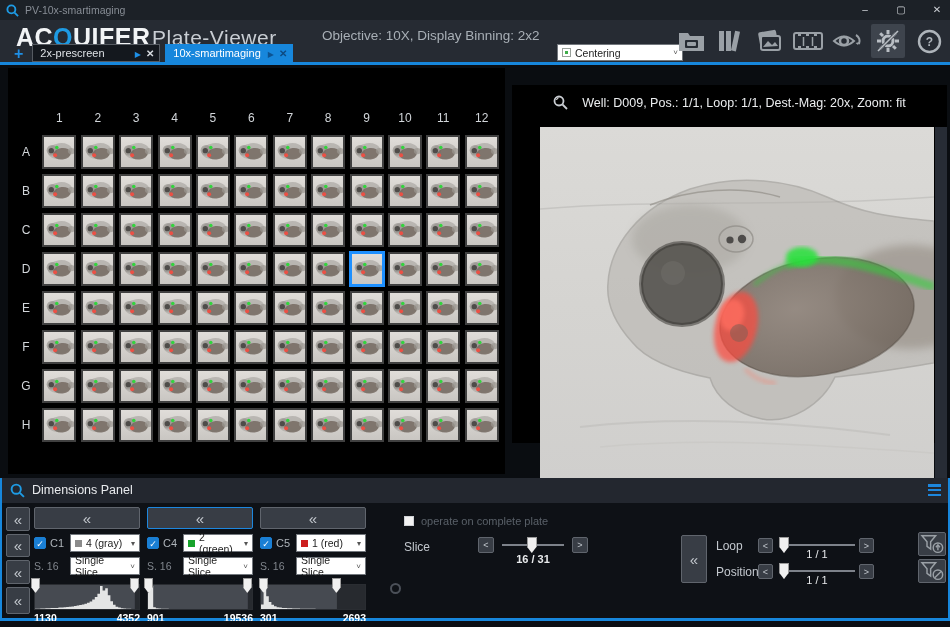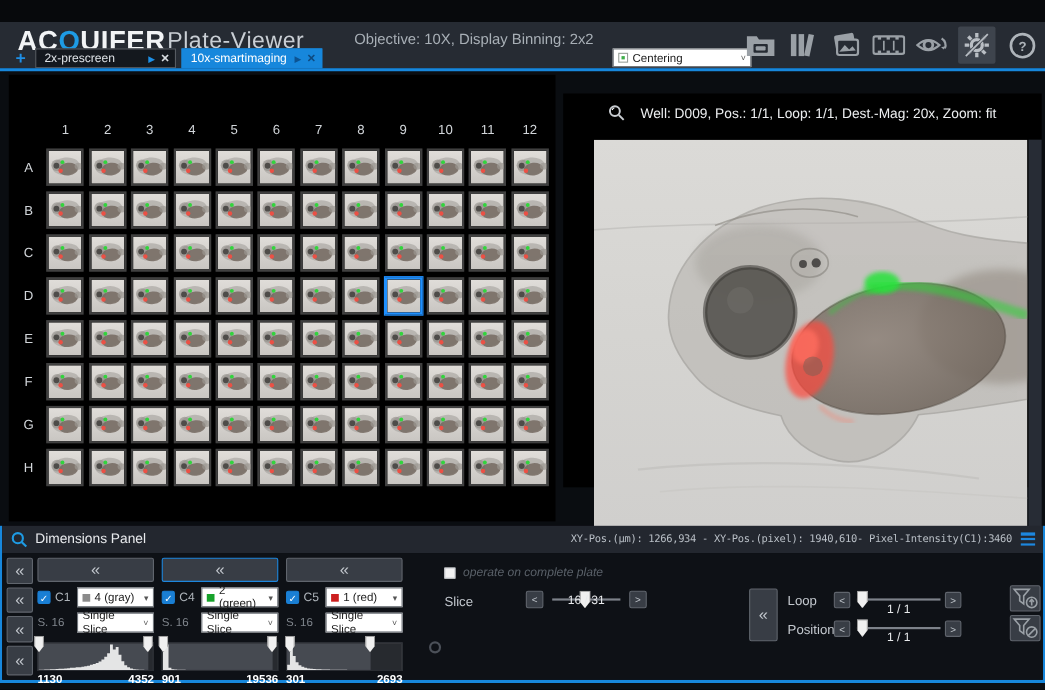--- a/index.html
+++ b/index.html
@@ -81,21 +81,21 @@
   .swatch{width:7px;height:7px;display:inline-block;flex:none;}
   .s-label{font-size:10.5px;color:#80868d;width:32px;}
   .hist-wrap{position:relative;margin-top:9px;height:26px;background:#464a51;border:1px solid #2a2d32;}
   .hist{position:absolute;left:0;top:0;width:100%;height:100%;}
   .handle{position:absolute;top:-7px;width:9px;height:15px;background:#f0f0f0;border:1px solid #9a9a9a;clip-path:polygon(0 0,100% 0,100% 60%,50% 100%,0 60%);}
   .hist-nums{display:flex;justify-content:space-between;margin-top:2px;font-size:10.5px;font-weight:700;color:#fff;}
   .reset-circle{position:absolute;left:388px;top:80px;width:11px;height:11px;border:2px solid #4b5058;border-radius:50%;}
 
   .operate-row{position:absolute;left:402px;top:12px;display:flex;align-items:center;gap:7px;}
   .cbx-empty{width:10px;height:10px;background:#f2f2f2;border:1px solid #cfd2d6;}
-  .operate-label{font-size:11px;color:#596068;font-style:italic;}
+  .operate-label{font-size:11px;color:#596068;}
   .ctl-label{font-size:12px;color:#c3c8ce;}
   .slice-label{position:absolute;left:402px;top:37px;}
   .sm-btn{position:absolute;width:16px;height:16px;font-size:9px;}
   .slider{position:absolute;height:16px;}
   .slider .track{position:absolute;left:0;right:0;top:7px;height:2px;background:#7d828a;}
   .s-handle{position:absolute;top:0px;width:10px;height:16px;background:#f0f0f0;border:1px solid #9a9a9a;clip-path:polygon(0 0,100% 0,100% 60%,50% 100%,0 60%);}
   .slider-val{position:absolute;font-size:11px;color:#e8eaec;white-space:nowrap;}
 
   .tall-collapse{position:absolute;left:679px;top:32px;width:26px;height:48px;}
   .loop-label{position:absolute;left:714px;top:36px;}
@@ -121,20 +121,32 @@
       <ellipse cx="20.5" cy="19" rx="10" ry="6.5" fill="#70655c" opacity=".8" transform="rotate(-6 20.5 19)"></ellipse>
       <ellipse cx="31" cy="16" rx="4" ry="3.5" fill="#9b9792" opacity=".7"></ellipse>
       <circle cx="14.5" cy="11.8" r="2" fill="#2bd637" opacity=".95"></circle>
       <circle cx="12.6" cy="20.6" r="2.3" fill="#ff4a3e" opacity=".85"></circle>
     </symbol>
   </defs>
 </svg>
 
 <div class="app">
 
+  <div class="titlebar">
+    <svg class="qlogo" width="13" height="13" viewBox="0 0 14 14">
+        <circle cx="5.8" cy="5.8" r="4.3" fill="none" stroke="#1e9be4" stroke-width="2"></circle>
+        <line x1="9.2" y1="9.2" x2="13" y2="13" stroke="#1e9be4" stroke-width="2"></line>
+      </svg>
+    <span class="titlebar-text">PV-10x-smartimaging</span>
+    <div class="win-controls">
+      <span class="win-btn">–</span>
+      <span class="win-btn">▢</span>
+      <span class="win-btn">✕</span>
+    </div>
+  </div>
 
   <div class="header">
     <div class="brand"><span>AC</span><span class="q">Q</span><span>UIFER</span></div>
     <div class="app-title">Plate-Viewer</div>
     <div class="obj-status">Objective: 10X, Display Binning: 2x2</div>
     <span class="plugin-label">Plugin</span>
     <div class="combo plugin-combo">
       <span class="plug-ico"></span>
       <span>Centering</span>
       <span class="chev-down">˅</span>
@@ -794,21 +806,20 @@
     </div>
   </div>
 
   <div class="bottom-wrap">
     <div class="dims-header">
       <svg class="qlogo" width="15" height="15" viewBox="0 0 14 14">
           <circle cx="5.8" cy="5.8" r="4.3" fill="none" stroke="#1e9be4" stroke-width="1.8"></circle>
           <line x1="9.2" y1="9.2" x2="13" y2="13" stroke="#1e9be4" stroke-width="1.8"></line>
         </svg>
       <span class="dims-title">Dimensions Panel</span>
-      <span class="dims-status">XY-Pos.(µm): 1266,934 - XY-Pos.(pixel): 1940,610- Pixel-Intensity(C1):3460</span>
       <span class="hamburger">
           <i></i>
           <i></i>
           <i></i>
         </span>
     </div>
 
     <div class="dims-body">
       <div class="collapse-col">
         <button class="btn cc1">
@@ -933,21 +944,21 @@
       <div class="operate-row">
         <span class="cbx-empty"></span>
         <span class="operate-label">operate on complete plate</span>
       </div>
 
       <span class="ctl-label slice-label">Slice</span>
       <button class="btn sm-btn" style="left:476px;top:34px;">&lt;</button>
       <div class="slider" id="slice-slider" style="left:500px;top:34px;width:62px;">
         <div class="track"></div>
         <div class="s-handle" style="left: calc(48% - 5px);"></div>
-        <span class="slider-val" style="left:50%;top:3px;transform:translateX(-50%);">16 / 31</span>
+        <span class="slider-val" style="left:50%;top:16px;transform:translateX(-50%);font-weight:bold;">16 / 31</span>
       </div>
       <button class="btn sm-btn" style="left:570px;top:34px;">&gt;</button>
 
       <button class="btn tall-collapse">
           <span class="chev">«</span>
         </button>
 
       <span class="ctl-label loop-label">Loop</span>
       <button class="btn sm-btn" style="left:756px;top:35px;width:15px;height:15px;">&lt;</button>
       <div class="slider" style="left:777px;top:34px;width:76px;">

